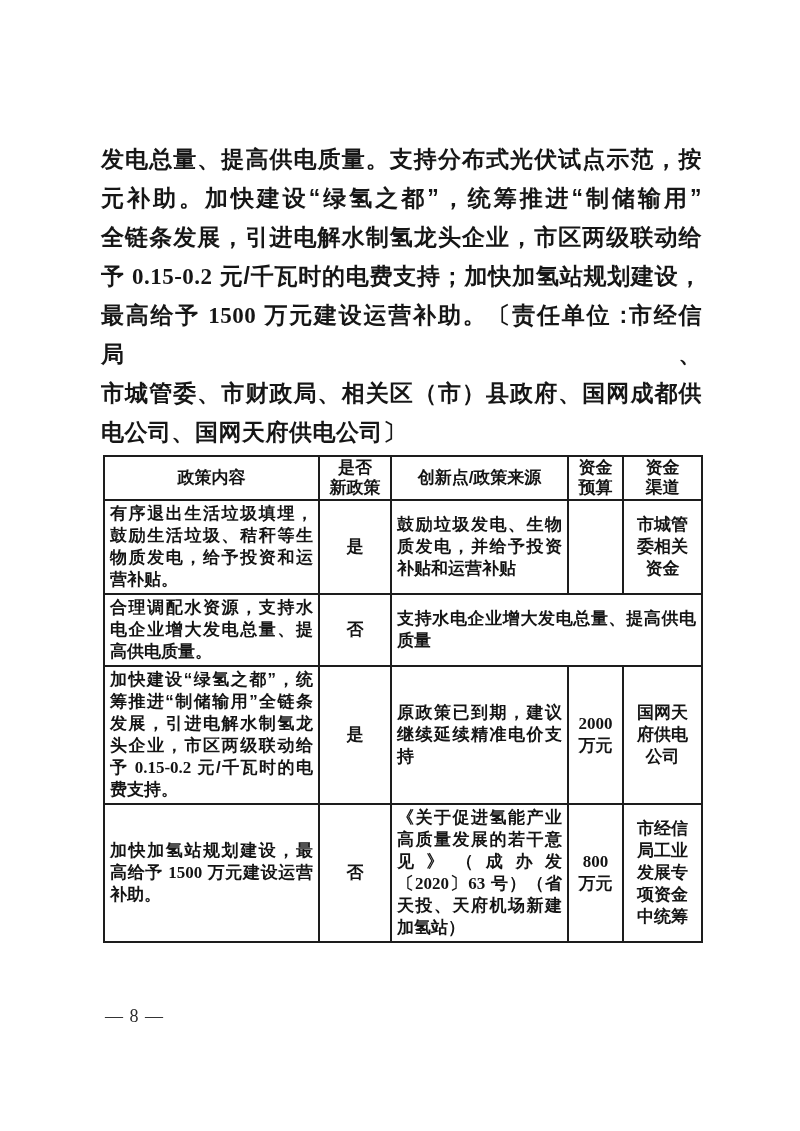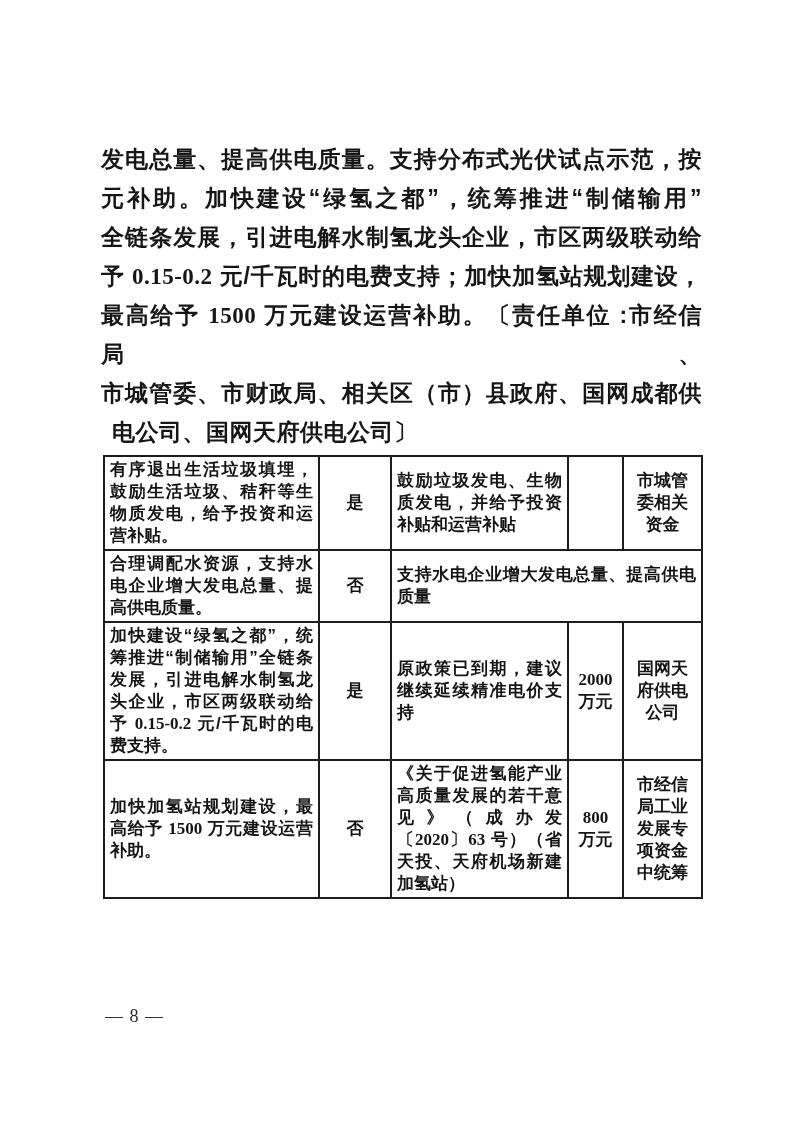--- a/index.html
+++ b/index.html
@@ -24,21 +24,20 @@
     font-weight: 700;
     line-height: 39px;
     letter-spacing: 0.5px;
   }
   .body-line {
     text-align: justify;
     text-align-last: justify;
   }
   .body-line.last {
     text-align-last: left;
-    margin-left: 11px;
   }
   .num { font-family: "Liberation Serif", serif; }
 
   
   table.policy {
     position: absolute;
     left: 103px; top: 455px; width: 598px;
     border-collapse: collapse;
     table-layout: fixed;
     font-size: 17px;
@@ -100,20 +99,30 @@
 
   <table class="policy">
     <colgroup>
       <col style="width:215px">
       <col style="width:72px">
       <col style="width:177px">
       <col style="width:55px">
       <col style="width:79px">
     </colgroup>
     <tbody>
+      <tr class="tr-h">
+        <th>政策内容</th>
+        <th>是否
+新政策</th>
+        <th>创新点/政策来源</th>
+        <th>资金
+预算</th>
+        <th>资金
+渠道</th>
+      </tr>
       <tr class="tr-1">
         <td class="c-policy">有序退出生活垃圾填埋，鼓励生活垃圾、秸秆等生物质发电，给予投资和运营补贴。</td>
         <td class="c-new">是</td>
         <td class="c-source">鼓励垃圾发电、生物质发电，并给予投资补贴和运营补贴</td>
         <td class="c-budget"></td>
         <td class="c-channel">市城管委相关资金</td>
       </tr>
       <tr class="tr-2">
         <td class="c-policy">合理调配水资源，支持水电企业增大发电总量、提高供电质量。</td>
         <td class="c-new">否</td>

